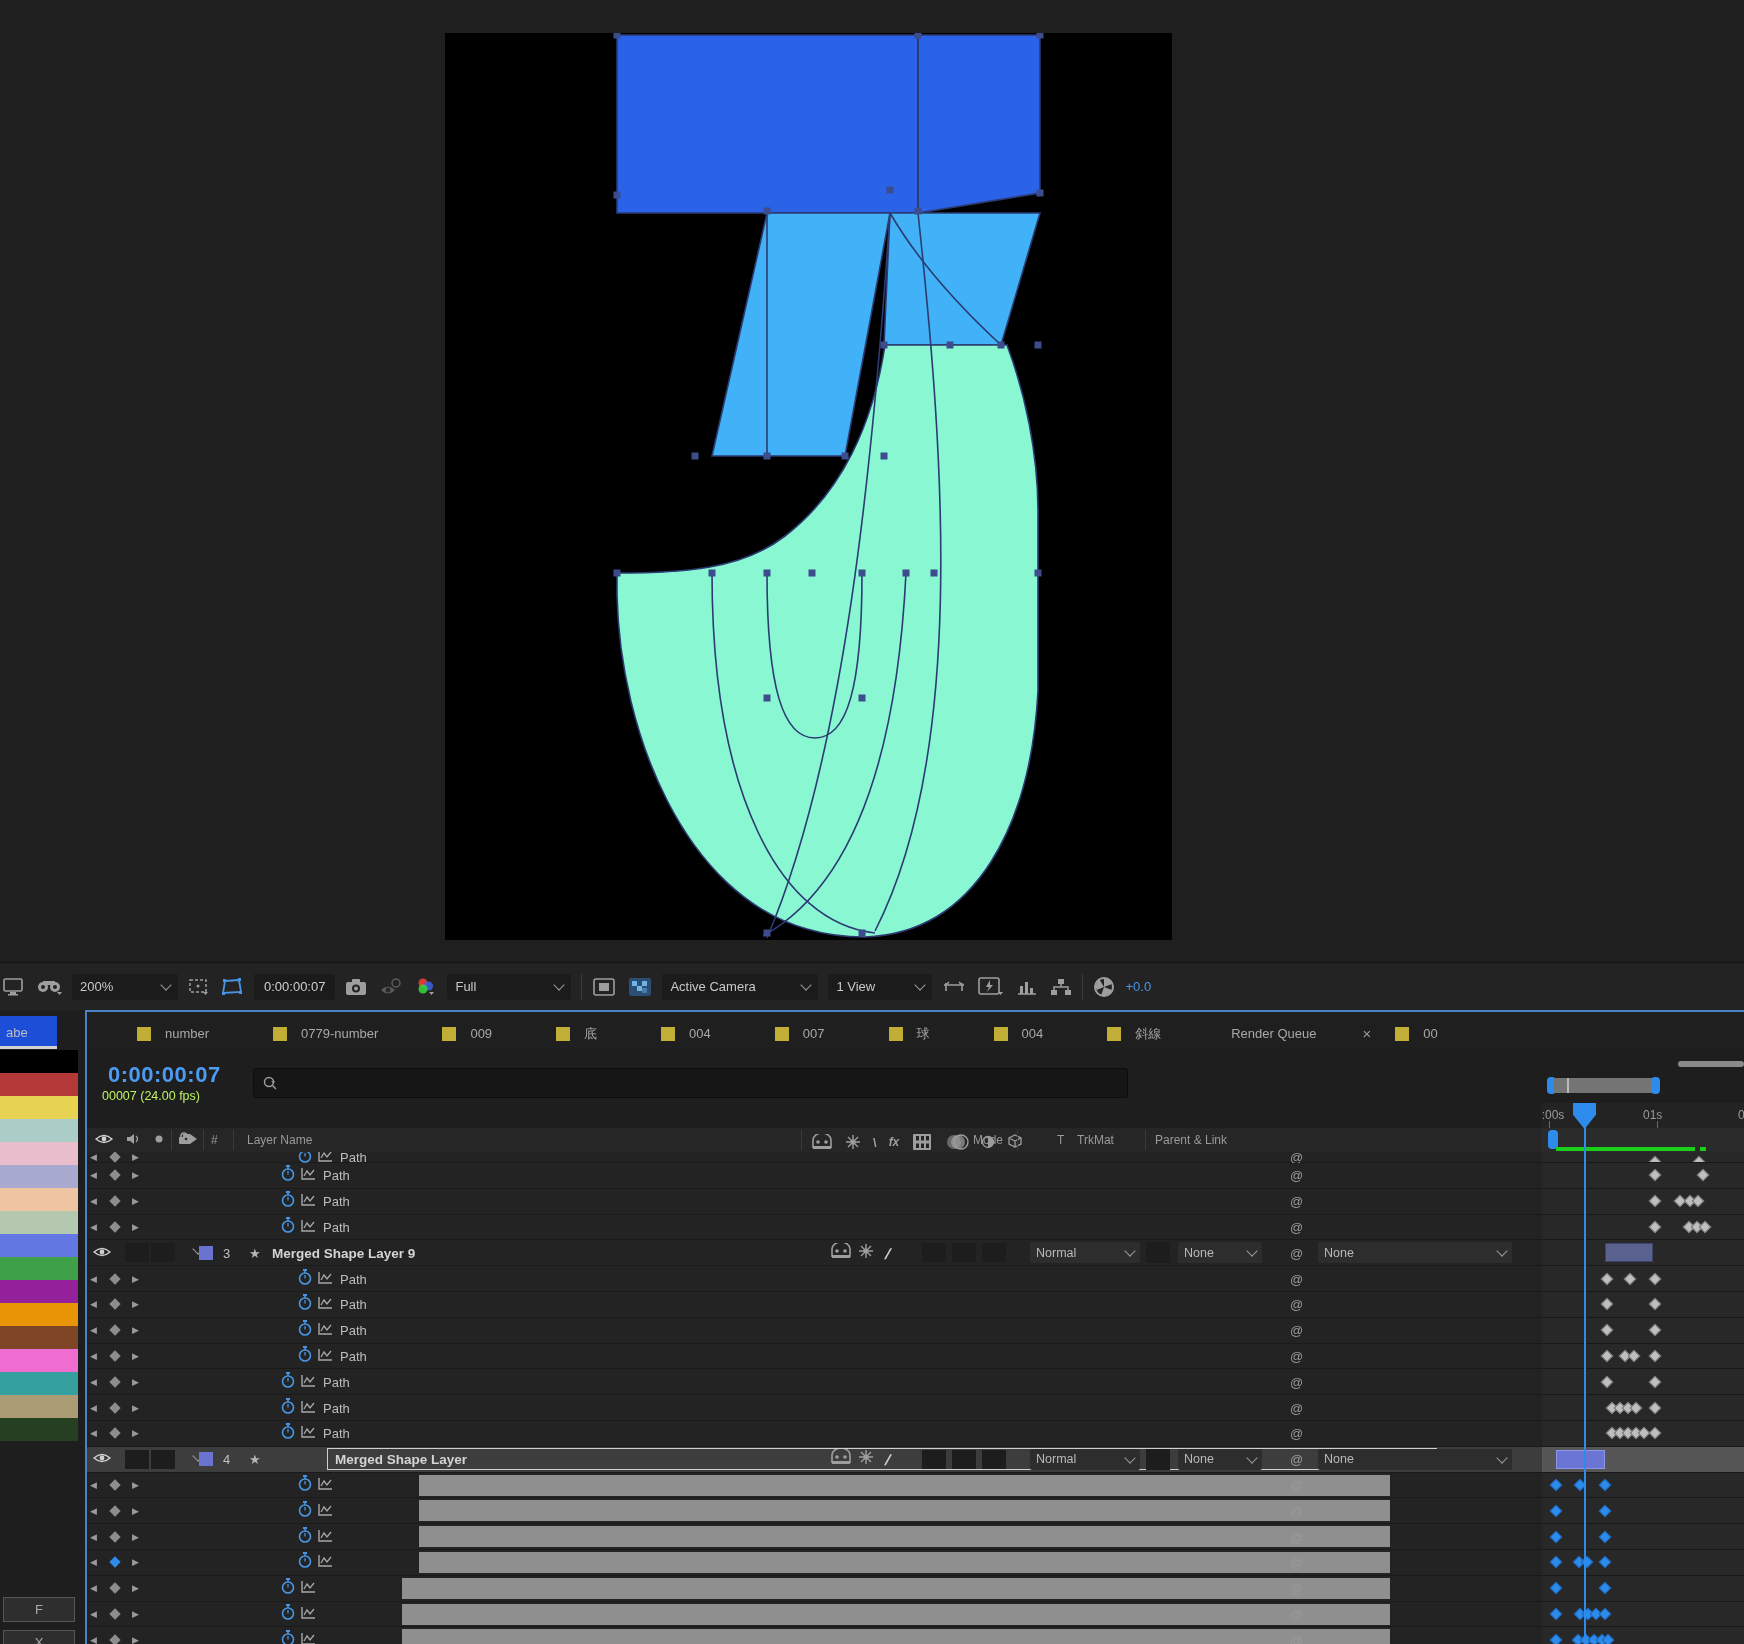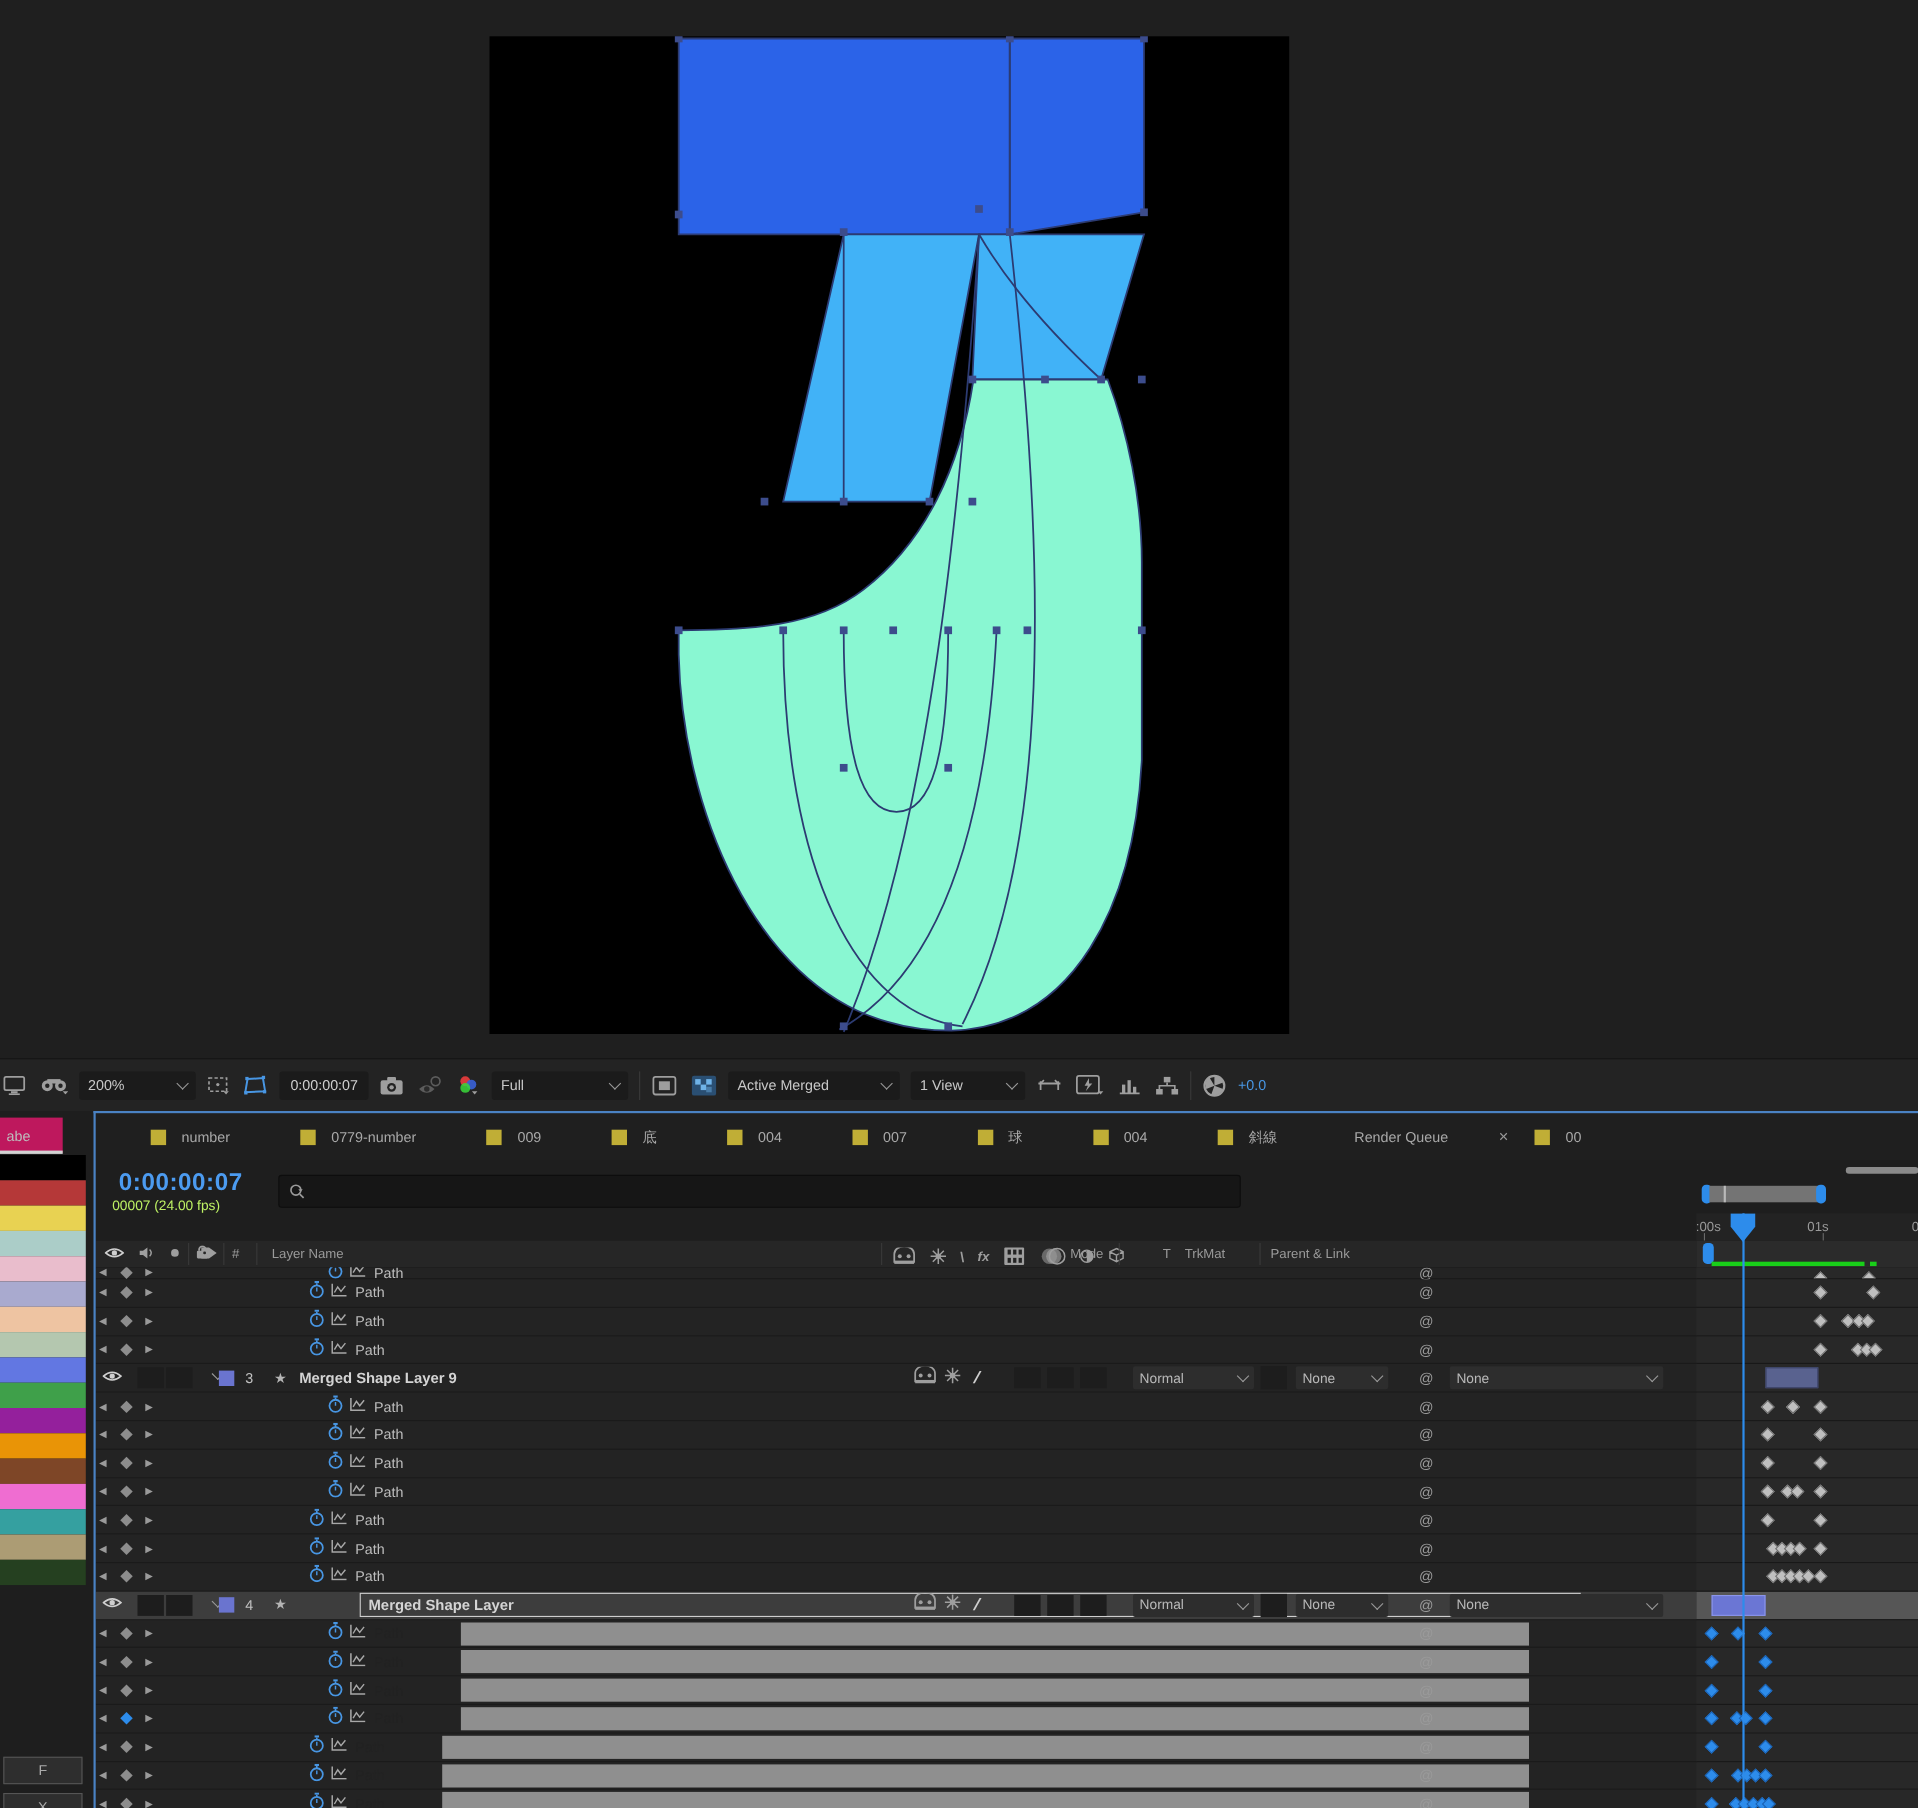--- a/index.html
+++ b/index.html
@@ -18,21 +18,21 @@
   .chev{width:7px;height:7px;border-right:1.6px solid #9a9a9a;border-bottom:1.6px solid #9a9a9a;
     transform:rotate(45deg);margin-left:10px;margin-top:-4px;flex:none;}
   .icon{display:inline-flex;align-items:center;justify-content:center;flex:none;}
   .icon svg{display:block;}
   .vsep{width:1px;height:26px;background:#3a3a3a;flex:none;}
   #exposure-val{color:#4896e3;}
   
   #tl-border-left{left:85px;top:1010px;width:2px;height:634px;background:#4a82c3;z-index:40;}
   #tl-border-top{left:85px;top:1010px;width:1659px;height:2px;background:#4a82c3;z-index:40;}
   #left-strip{left:0;top:1010px;width:85px;height:634px;background:#1e1e1e;}
-  #label-tab{left:0;top:1016px;width:57px;height:32px;background:#be185d;color:#bdbdbd;font-size:13px;
+  #label-tab{left:0;top:1016px;width:57px;height:32px;background:#1d4ed8;color:#bdbdbd;font-size:13px;
     display:flex;align-items:center;padding-left:6px;box-sizing:border-box;}
   #label-underline{left:0;top:1046px;width:57px;height:3px;background:#d2d2d2;}
   #more-tabs{left:150px;top:1018px;width:50px;height:30px;color:#a5a5a5;font-size:20px;font-weight:bold;letter-spacing:-2px;}
   #swatches{left:0;top:1050px;width:78px;}
   .swatch{width:78px;height:23px;}
   .strip-btn{left:3px;width:72px;height:25px;background:#2e2e2e;border:1px solid #555;color:#aaa;
     font-size:13px;display:flex;align-items:center;justify-content:center;box-sizing:border-box;}
   
   #tabstrip{left:87px;top:1012px;width:1657px;height:43px;background:#1f1f1f;display:flex;align-items:center;
     font-size:13px;color:#a8a8a8;}
@@ -233,21 +233,21 @@
           <rect x="1" y="1" width="22" height="18" rx="2" fill="#2a4f73"></rect>
           <rect x="4" y="4" width="5" height="5" fill="#6fb3e8"></rect>
           <rect x="14" y="4" width="5" height="5" fill="#6fb3e8"></rect>
           <rect x="9" y="9" width="5" height="5" fill="#6fb3e8"></rect>
           <rect x="4" y="11" width="5" height="5" fill="#1c3platform" opacity="0"></rect>
           <rect x="14" y="11" width="5" height="5" fill="#6fb3e8" opacity=".45"></rect>
         </svg>
       </span>
     </span>
   <div class="dd" style="width:140px">
-    <span>Active Merged</span>
+    <span>Active Camera</span>
       <span class="chev"></span>
   </div>
   <div class="dd" style="width:88px">
     <span>1 View</span>
       <span class="chev"></span>
   </div>
   <span class="vt-group" style="display: inline-flex; align-items: center; gap: 12px;">
       <span class="icon">
         <svg width="24" height="18" viewBox="0 0 24 18">
           <path d="M4,5 L4,13 M20,5 L20,13 M2,7 L22,7" stroke="#9e9e9e" stroke-width="1.6" fill="none"></path>

